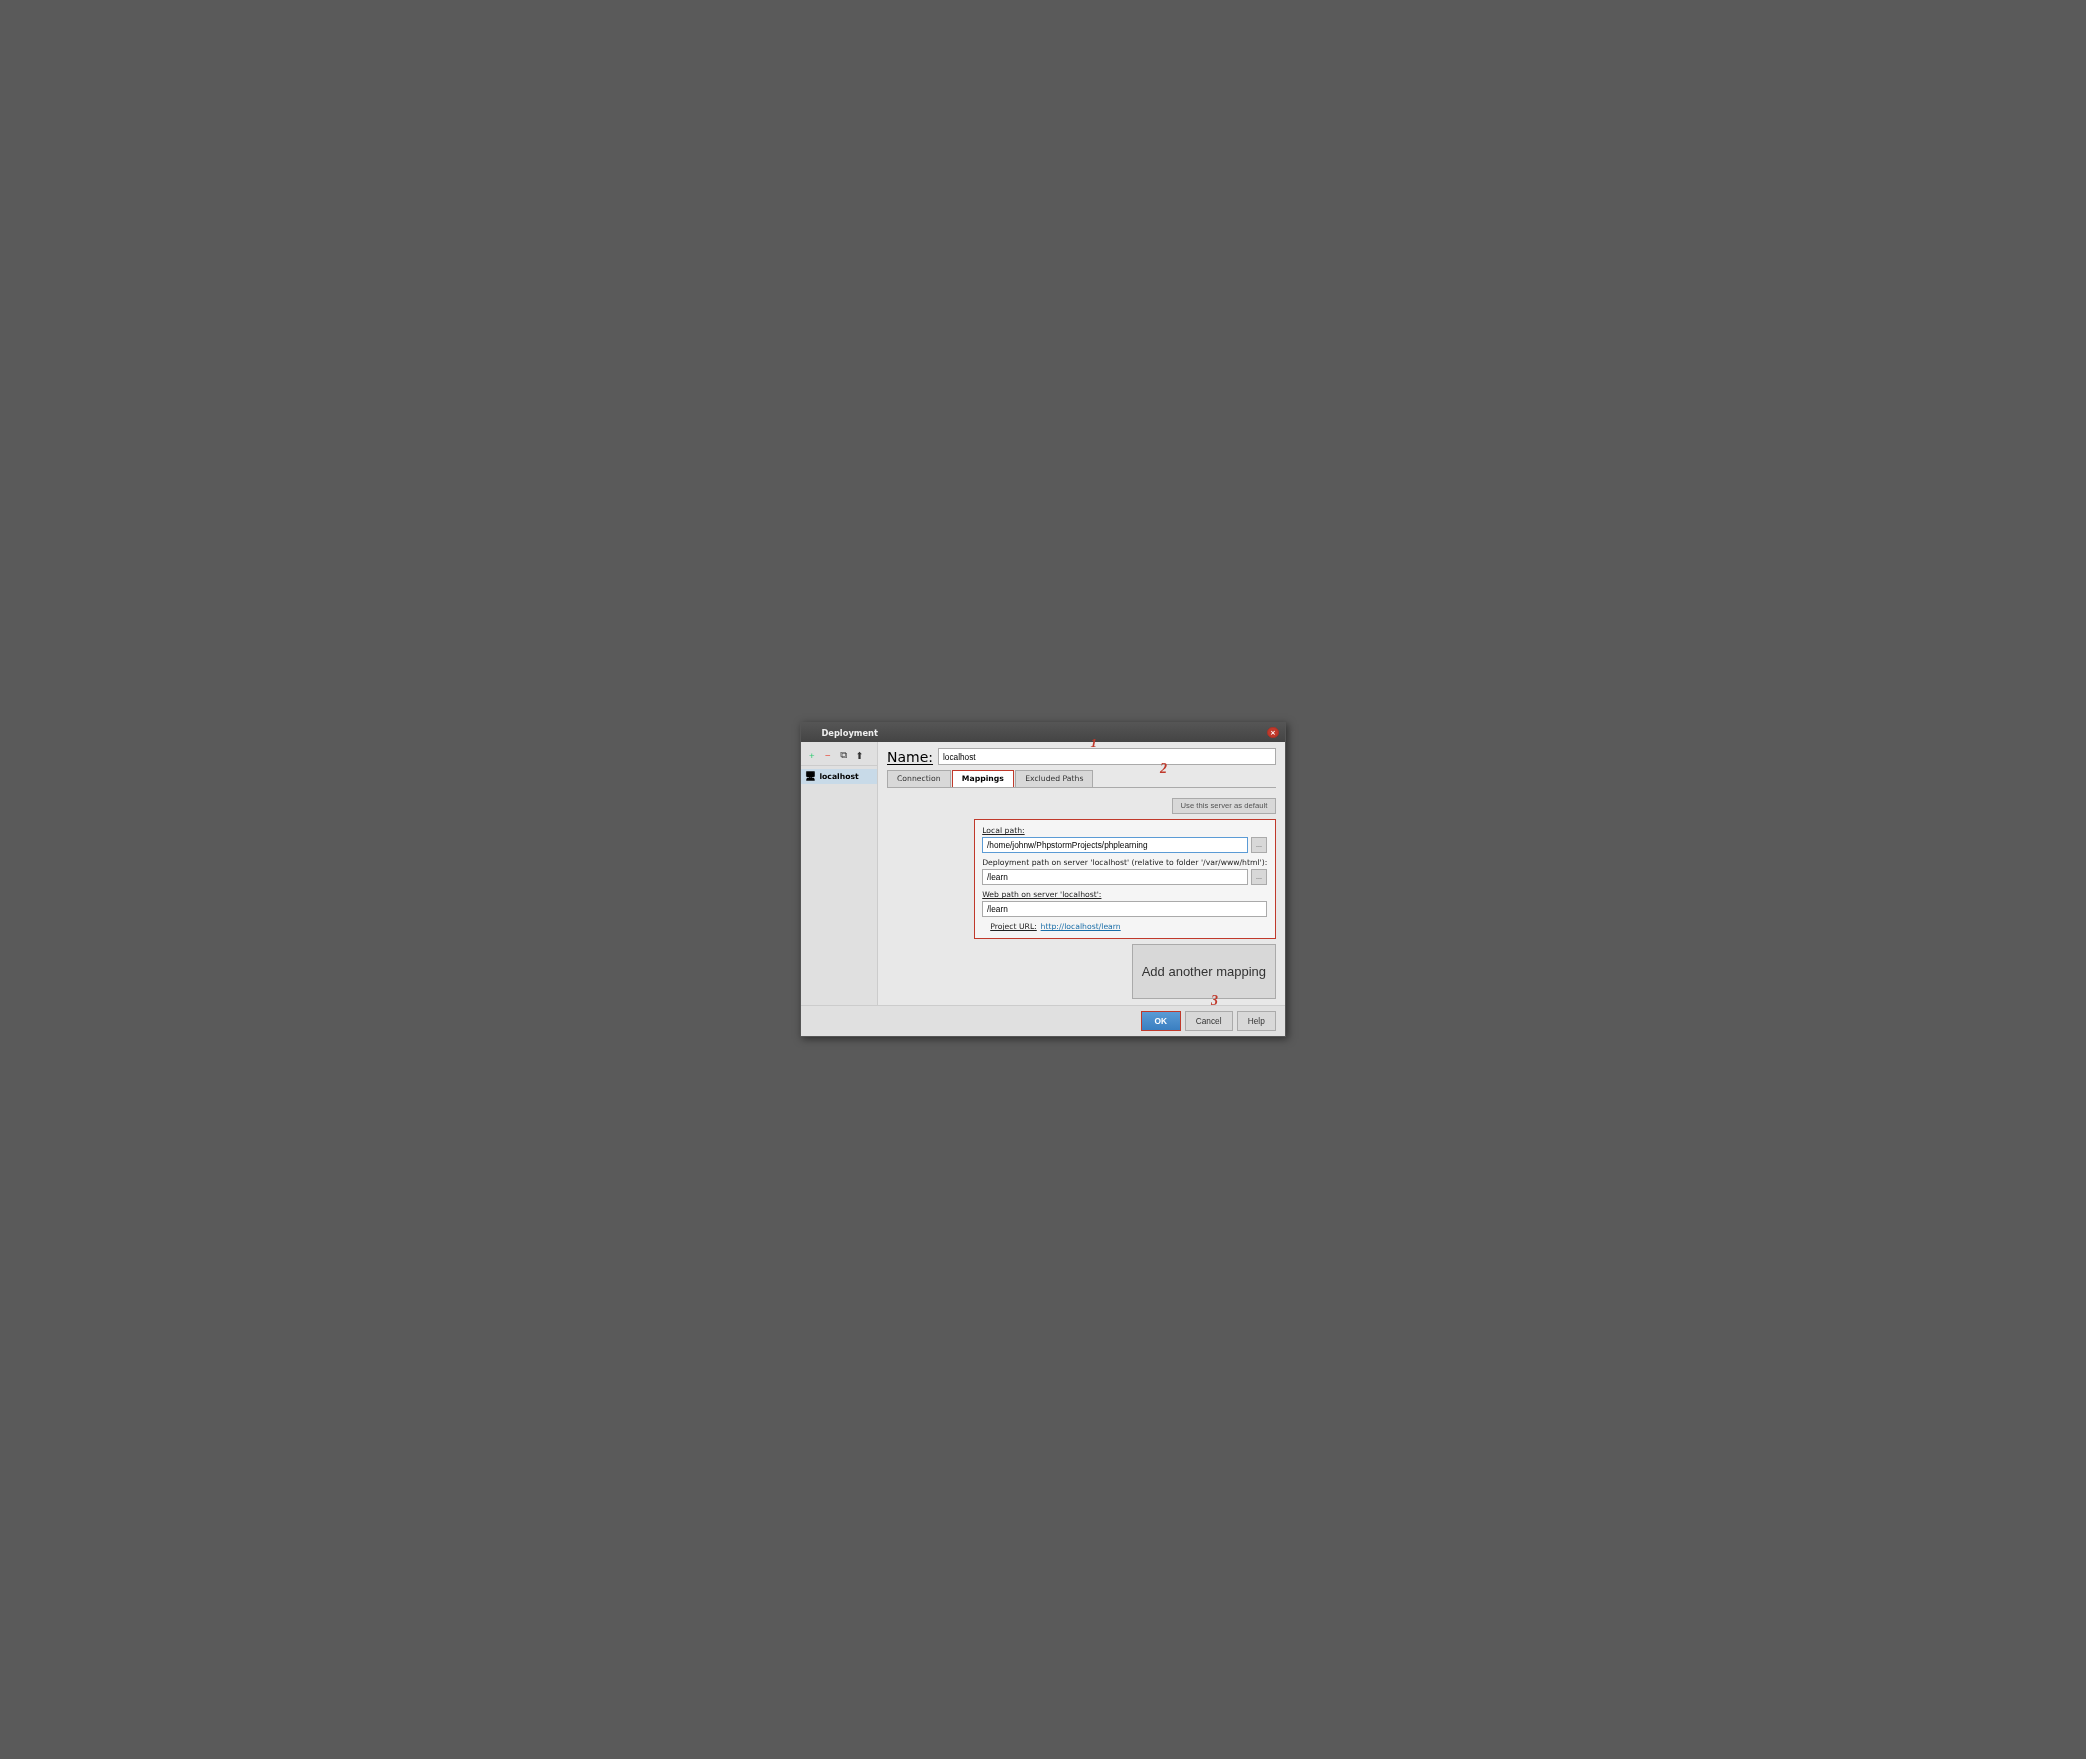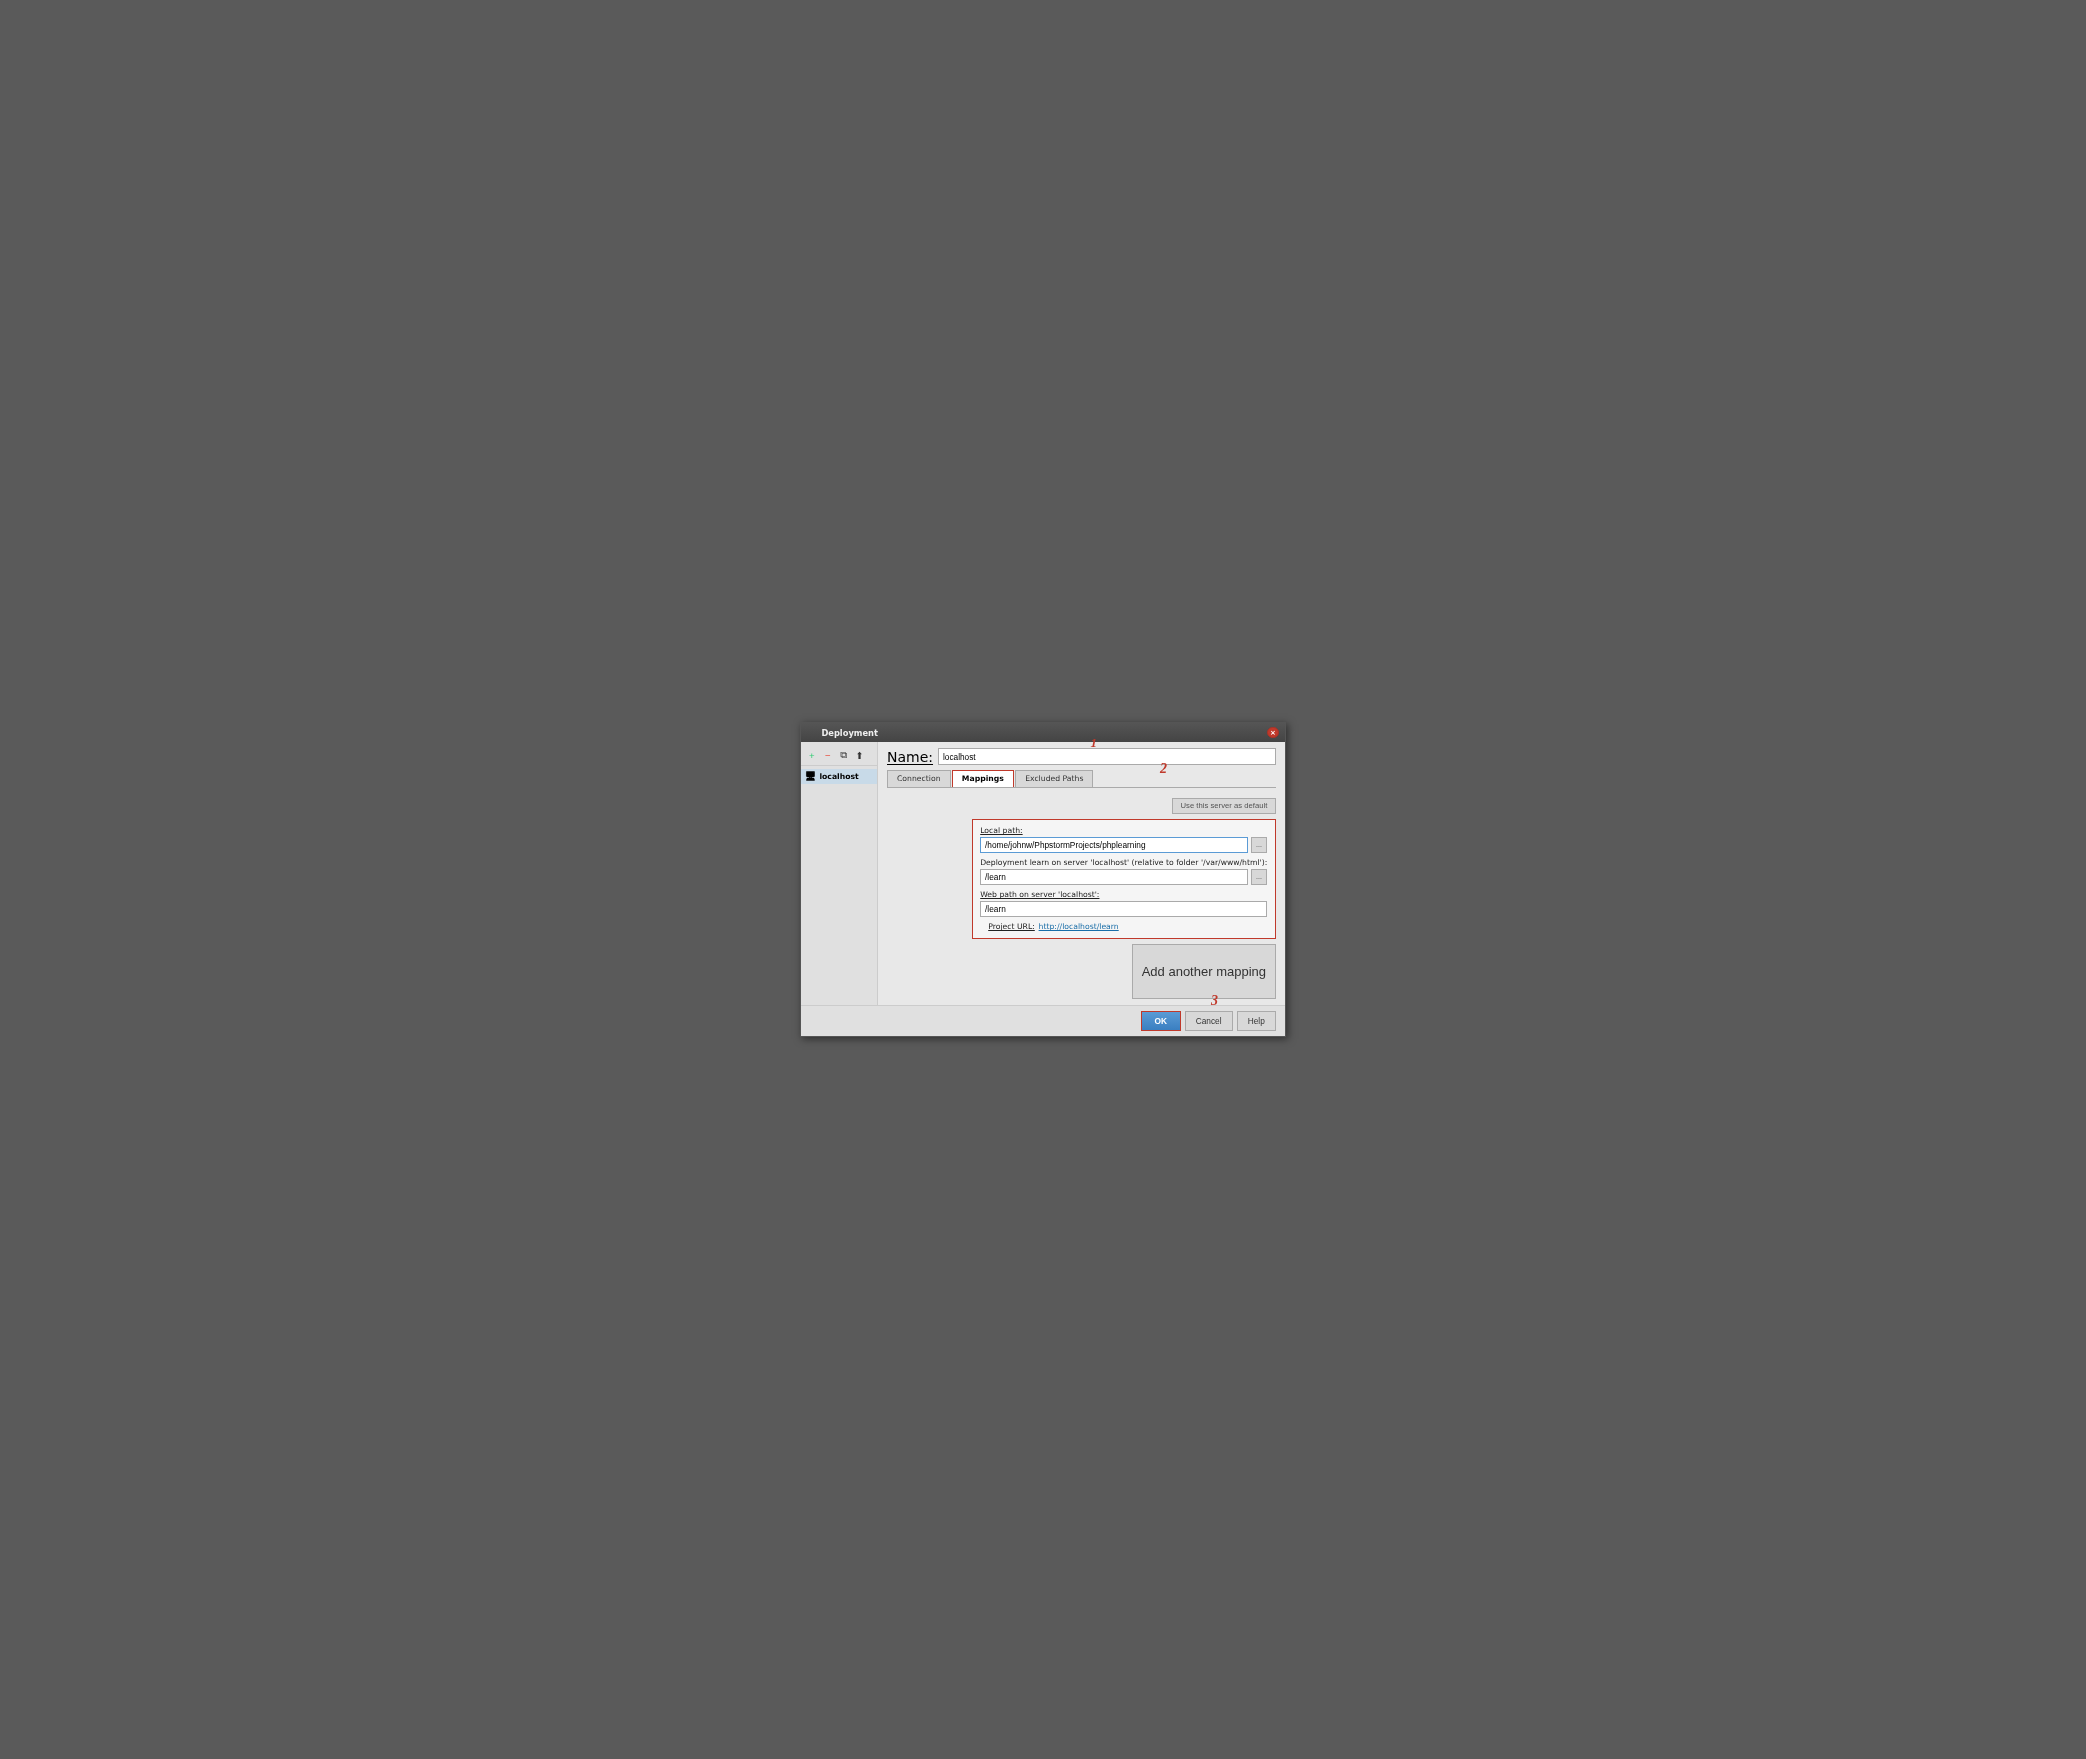--- a/index.html
+++ b/index.html
@@ -384,21 +384,21 @@
 
           <div>
             <div class="field-label">Local path:</div>
             <div class="input-row">
               <input class="field-input highlighted" type="text" value="/home/johnw/PhpstormProjects/phplearning" style="">
               <button class="browse-btn">...</button>
             </div>
           </div>
 
           <div>
-            <div class="field-label-plain">Deployment learn on server 'localhost' (relative to folder '/var/www/html'):</div>
+            <div class="field-label-plain">Deployment path on server 'localhost' (relative to folder '/var/www/html'):</div>
             <div class="input-row">
               <input class="field-input" type="text" value="/learn" style="">
               <button class="browse-btn">...</button>
             </div>
           </div>
 
           <div>
             <div class="field-label">Web path on server 'localhost':</div>
             <div class="input-row">
               <input class="field-input" type="text" value="/learn" style="">

